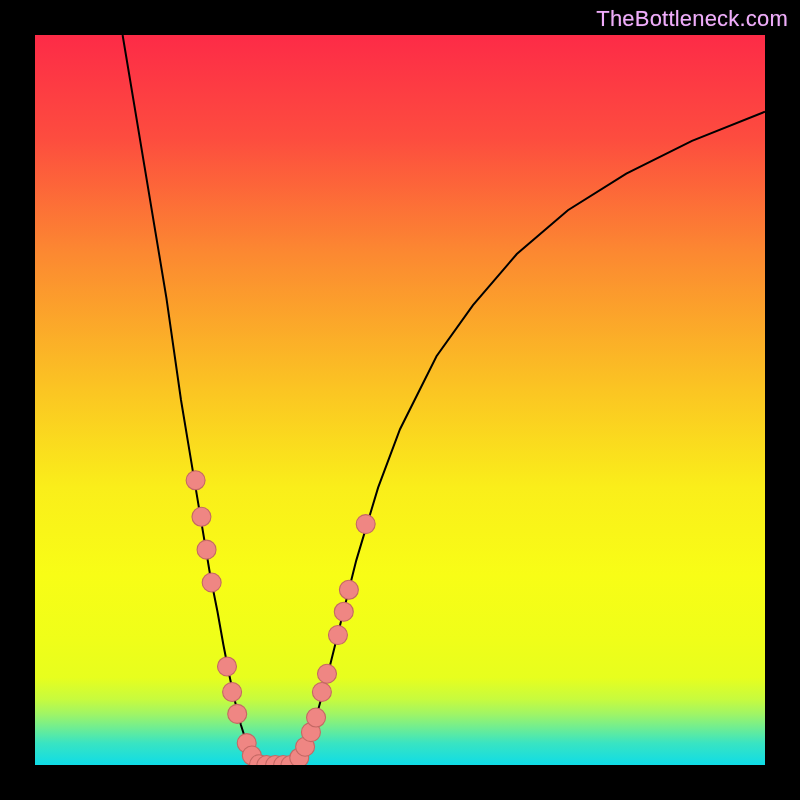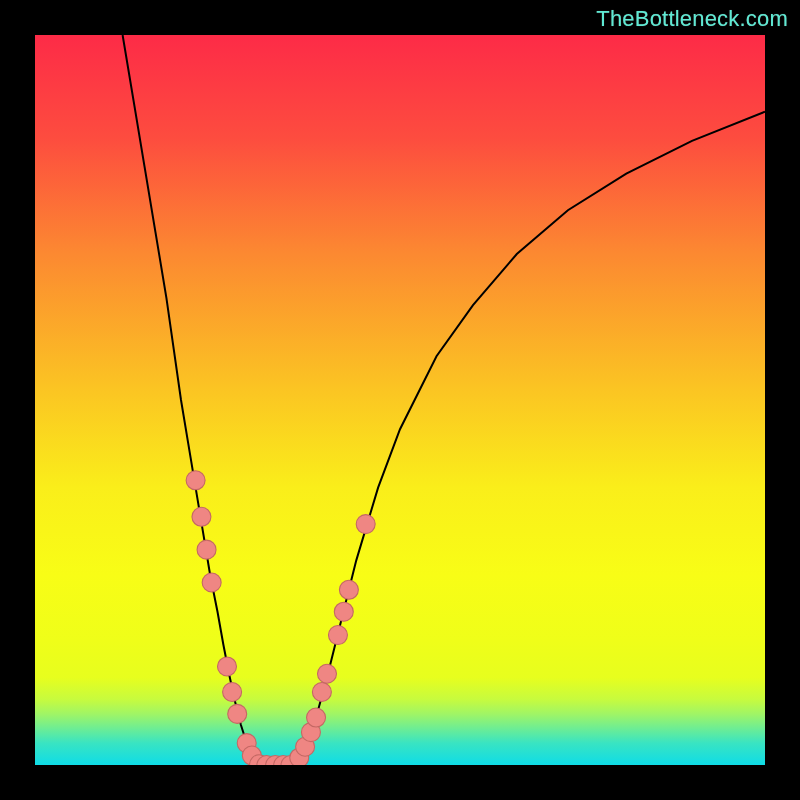--- a/index.html
+++ b/index.html
@@ -26,21 +26,21 @@
     overflow: hidden;
   }
   .gradient {
     position: absolute;
     inset: 0;
   }
   .watermark {
     position: absolute;
     top: 6px;
     right: 12px;
-    color: #5eead4;
+    color: #f0abfc;
     font-size: 22px;
     font-weight: 500;
     letter-spacing: 0.2px;
     text-shadow: 0 0 1px #555;
     text-align: center;
   }
   svg.curve {
     position: absolute;
     inset: 0;
     width: 100%;

